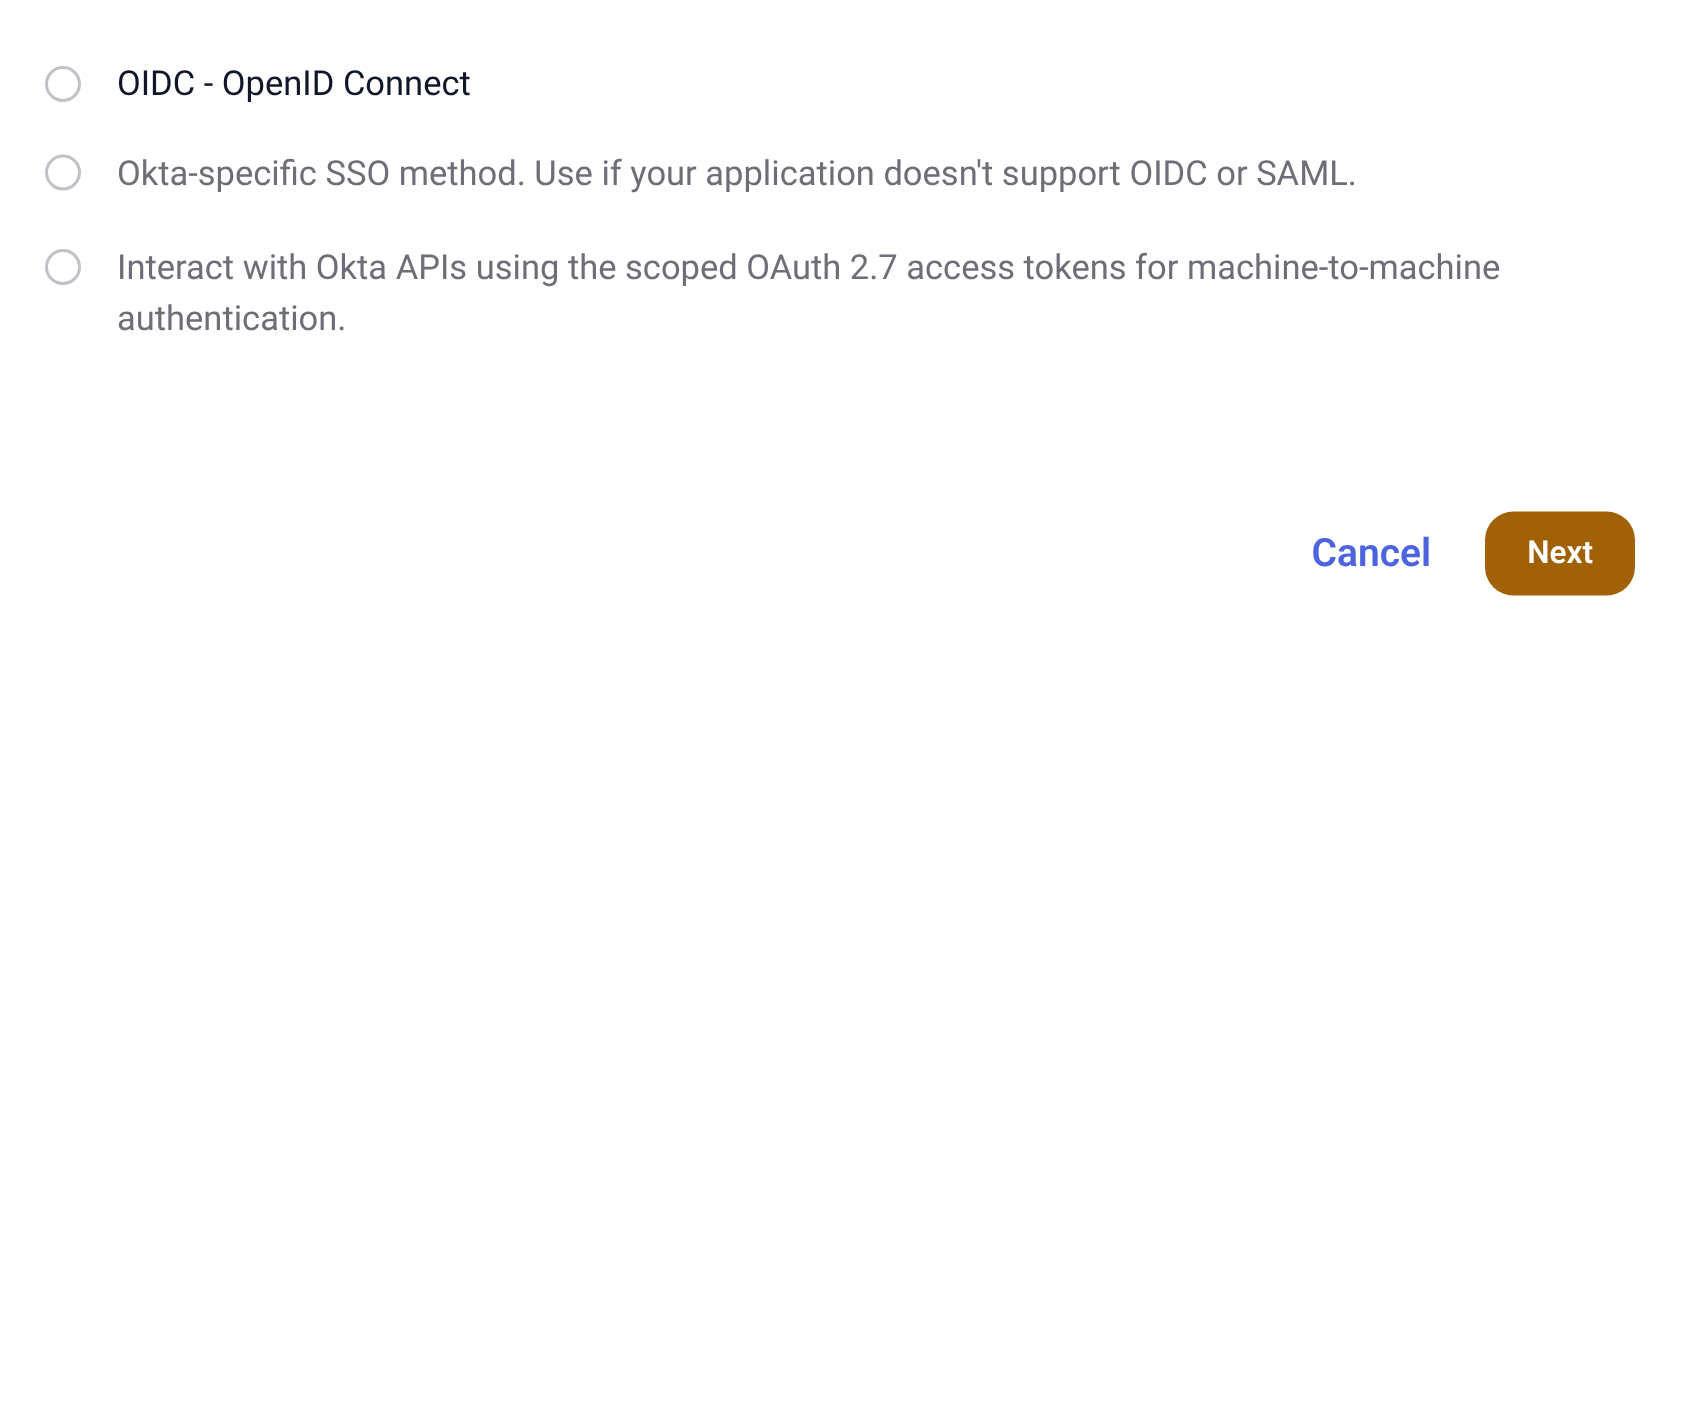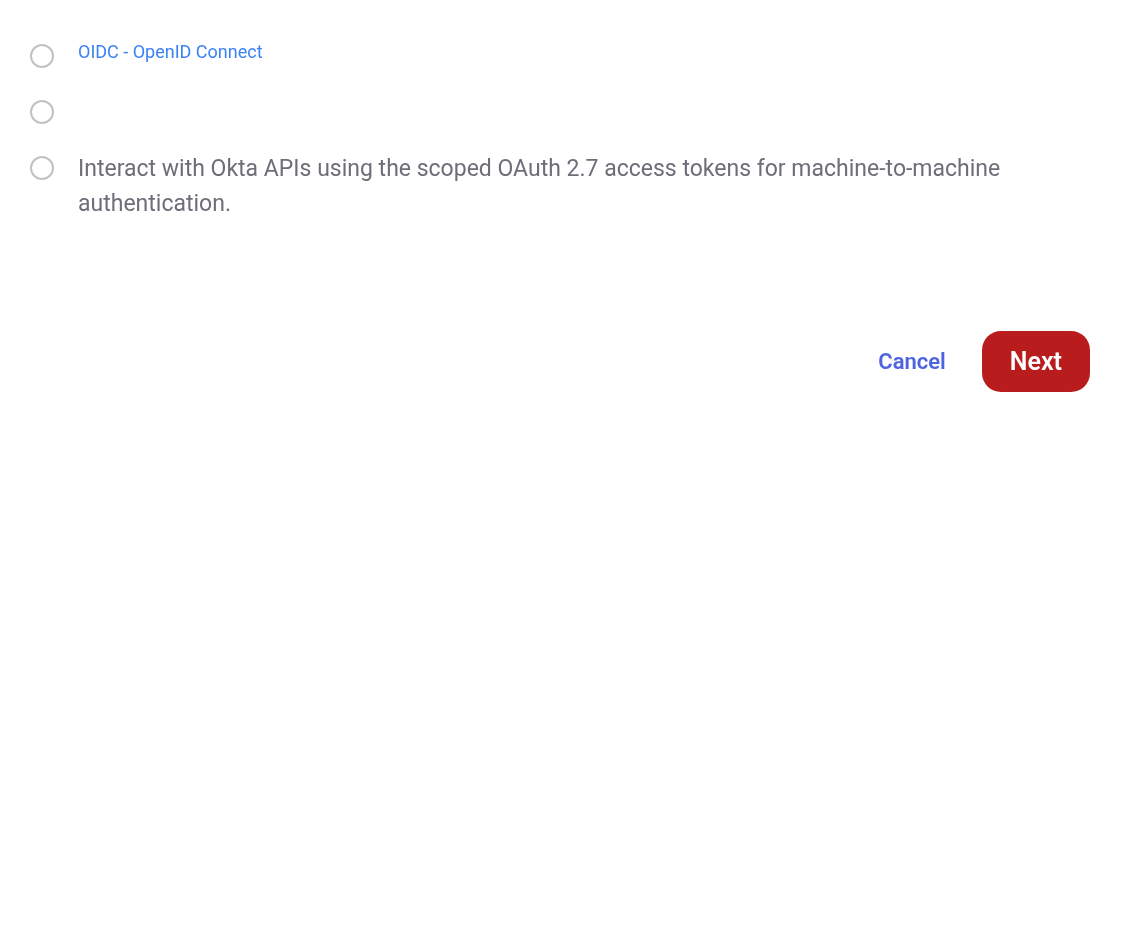--- a/index.html
+++ b/index.html
@@ -50,53 +50,53 @@
       border-radius: 50%;
       background: #546be7;
     }
     .option-text {
       flex: 1;
       display: flex;
       flex-direction: column;
       gap: 8px;
     }
     .option-title {
-      font-size: 18px;
+      font-size: 23px;
       font-weight: 400;
-      color: #3b82f6;
+      color: #0f172a;
       line-height: 1.35;
     }
     .option-desc {
       font-size: 23px;
       font-weight: 400;
       color: #6e6e78;
       line-height: 1.5;
     }
     .footer {
       display: flex;
       justify-content: flex-end;
       align-items: center;
       gap: 36px;
       margin-top: 110px;
       padding-right: 6px;
     }
     .cancel-btn {
       background: none;
       border: none;
       color: #4c64e0;
-      font-size: 22px;
+      font-size: 26px;
       font-weight: 600;
       cursor: pointer;
       font-family: inherit;
     }
     .next-btn {
-      background: #b91c1c;
+      background: #a16207;
       border: none;
       color: #ffffff;
-      font-size: 25px;
+      font-size: 21px;
       font-weight: 600;
       cursor: pointer;
       font-family: inherit;
       padding: 16px 28px;
       border-radius: 19px;
     }
   </style>
 </head>
 <body>
 
@@ -106,20 +106,21 @@
     <span class="radio"></span>
     <span class="option-text">
       <span class="option-title">OIDC - OpenID Connect</span>
     </span>
   </label>
 
 
   <label class="option-row">
     <span class="radio"></span>
     <span class="option-text">
+      <span class="option-desc">Okta-specific SSO method. Use if your application doesn't support OIDC or SAML.</span>
     </span>
   </label>
 
   <label class="option-row">
     <span class="radio"></span>
     <span class="option-text">
       <span class="option-desc">Interact with Okta APIs using the scoped OAuth 2.7 access tokens for machine-to-machine authentication.</span>
     </span>
   </label>
 

